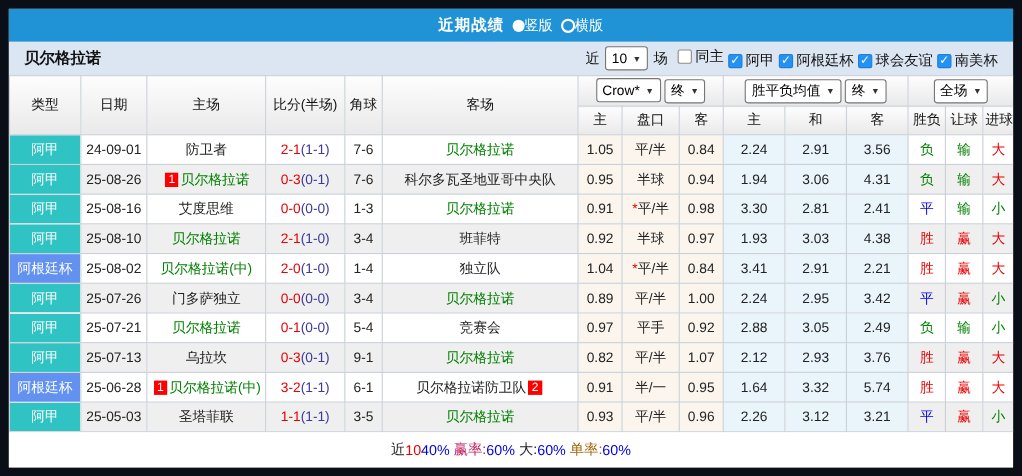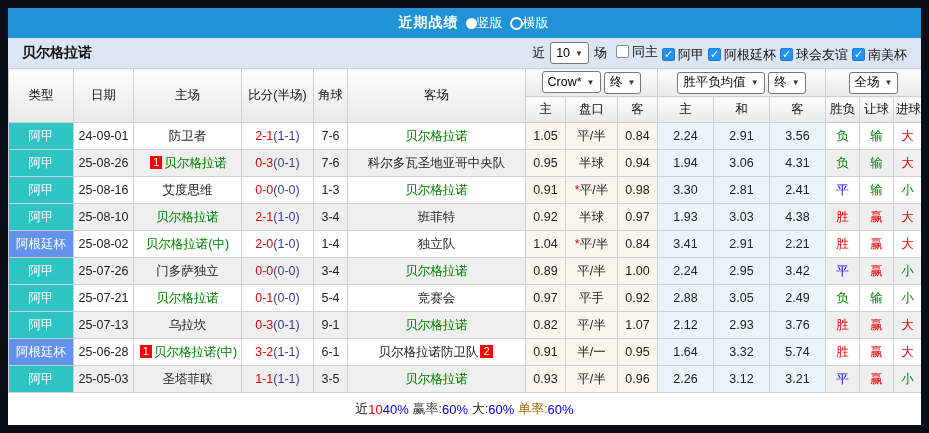--- a/index.html
+++ b/index.html
@@ -327,21 +327,21 @@
             <td class="plain" style="color: rgb(230, 0, 0);">赢</td>
             <td class="plain" style="color: rgb(0, 128, 0);">小</td>
           </tr>
         </tbody>
     </table>
 
     <div class="summary" id="summary-bar">
         <span style="color: rgb(34, 34, 34); white-space: pre;">近</span>
         <span style="color: rgb(230, 0, 0); white-space: pre;">10</span>
         <span style="color: rgb(0, 0, 224); white-space: pre;">40%</span>
-        <span style="color: #404040; white-space: pre;"> 赢率:</span>
+        <span style="color: #be185d; white-space: pre;"> 赢率:</span>
         <span style="color: rgb(0, 0, 224); white-space: pre;">60%</span>
         <span style="color: rgb(34, 34, 34); white-space: pre;"> 大:</span>
         <span style="color: rgb(0, 0, 224); white-space: pre;">60%</span>
         <span style="color: #a16207; white-space: pre;"> 单率:</span>
         <span style="color: rgb(0, 0, 224); white-space: pre;">60%</span>
       </div>
 
   </div>
 </div>
 

